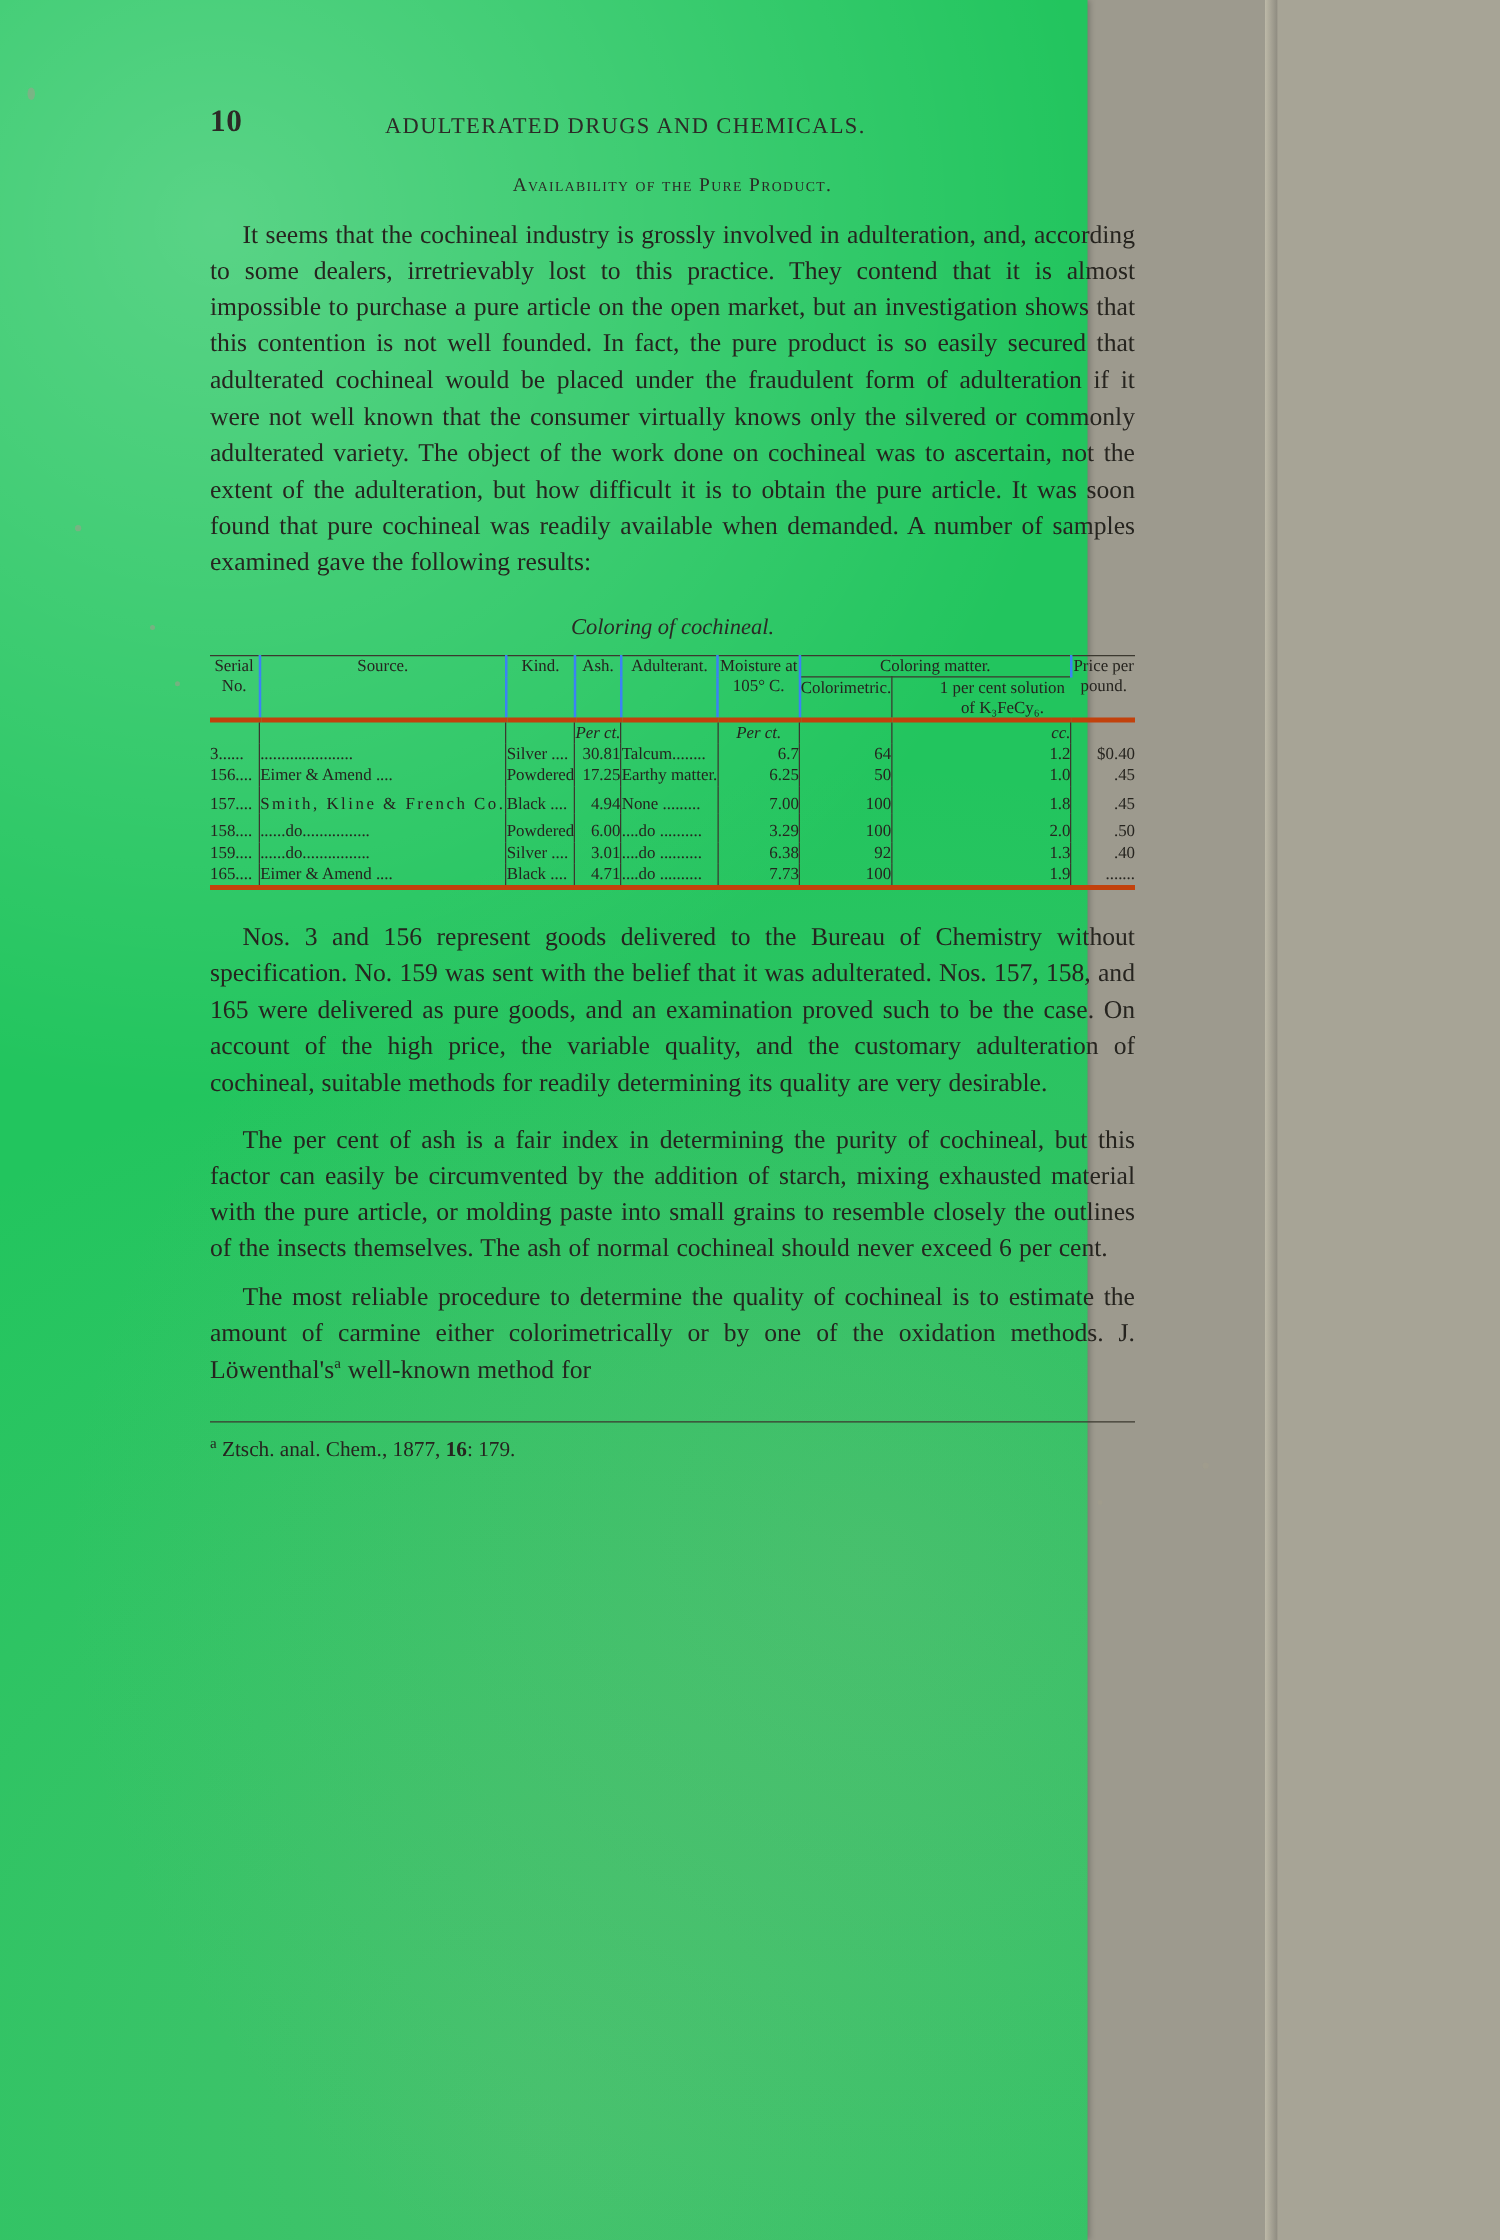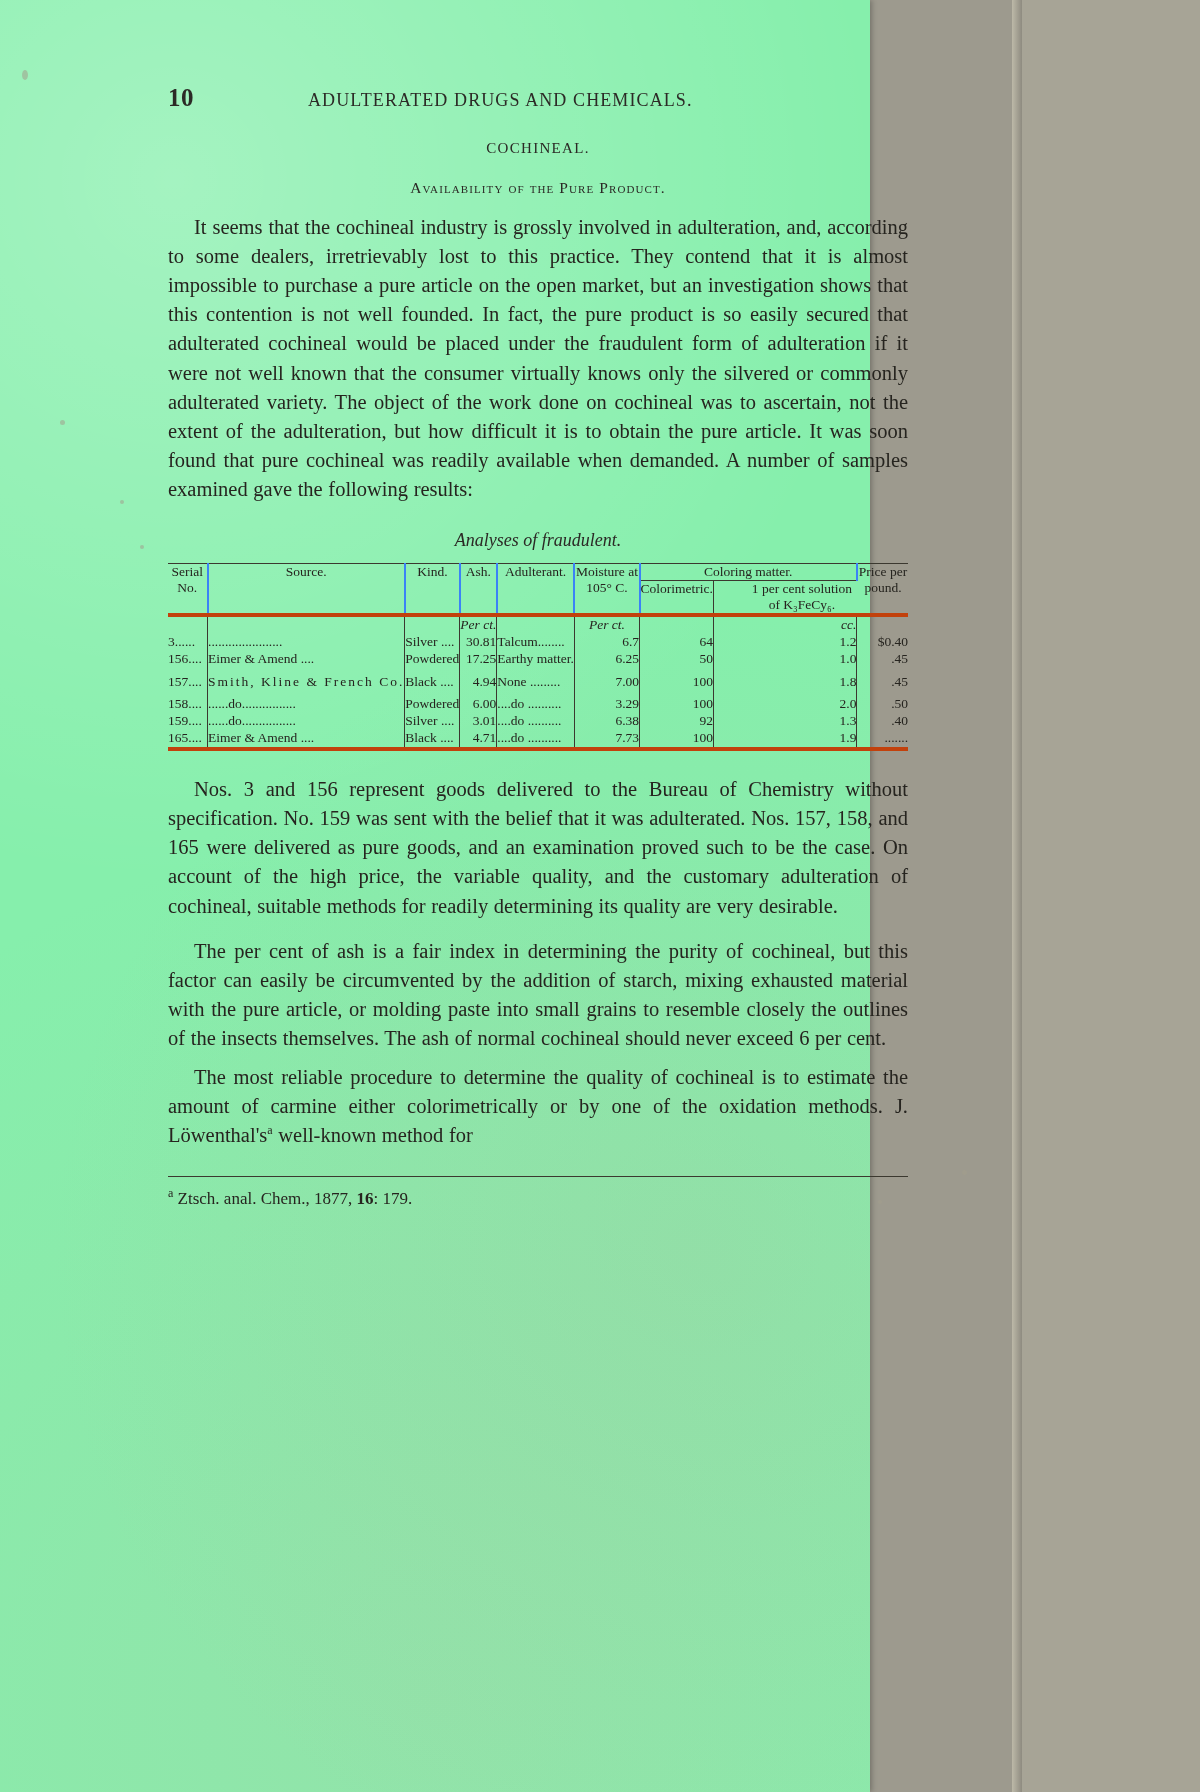--- a/index.html
+++ b/index.html
@@ -12,21 +12,21 @@
     background: #9d9a8e;
     font-family: "Liberation Serif", serif;
     overflow: hidden;
   }
   .page {
     position: absolute;
     left: 0;
     top: 0;
     width: 870px;
     height: 1792px;
-    background: #86efac;
+    background: #22c55e;
     box-shadow: 2px 0 5px rgba(0,0,0,0.25);
   }
   .page-edge {
     position: absolute;
     left: 1012px;
     top: 0;
     width: 10px;
     height: 1792px;
     background: linear-gradient(to right, #bdb9a8, #8e8b80);
   }
@@ -187,26 +187,25 @@
   <div class="speck" style="left:962px; top:1170px; width:5px; height:5px;"></div>
   <div class="speck" style="left:22px; top:70px; width:6px; height:10px;"></div>
 
   <div class="content">
 
     <div class="pagehead">
       <div class="folio">10</div>
       <div class="running-head">Adulterated Drugs and Chemicals.</div>
     </div>
 
-    <div class="sec-title">COCHINEAL.</div>
     <div class="sub-title">Availability of the Pure Product.</div>
 
     <p class="body">It seems that the cochineal industry is grossly involved in adulteration, and, according to some dealers, irretrievably lost to this practice. They contend that it is almost impossible to purchase a pure article on the open market, but an investigation shows that this contention is not well founded.   In fact, the pure product is so easily secured that adulterated cochineal would be placed under the fraudulent form of adulteration if it were not well known that the consumer virtually knows only the silvered or commonly adulterated variety.   The object of the work done on cochineal was to ascertain, not the extent of the adulteration, but how difficult it is to obtain the pure article.   It was soon found that pure cochineal was readily available when demanded. A number of samples examined gave the following results:</p>
 
-    <div class="caption">Analyses of fraudulent.</div>
+    <div class="caption">Coloring of cochineal.</div>
 
     <table class="analyses">
       <thead>
         <tr class="hdr-group rule-top">
           <th rowspan="2">Serial No.</th>
           <th rowspan="2">Source.</th>
           <th rowspan="2">Kind.</th>
           <th rowspan="2">Ash.</th>
           <th rowspan="2">Adulterant.</th>
           <th rowspan="2">Moisture at 105° C.</th>

